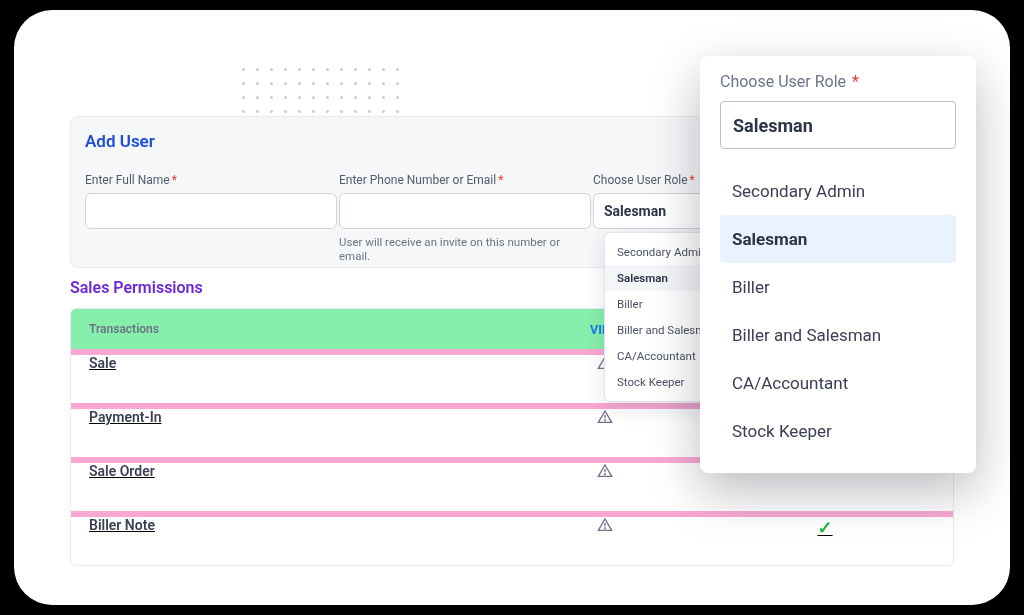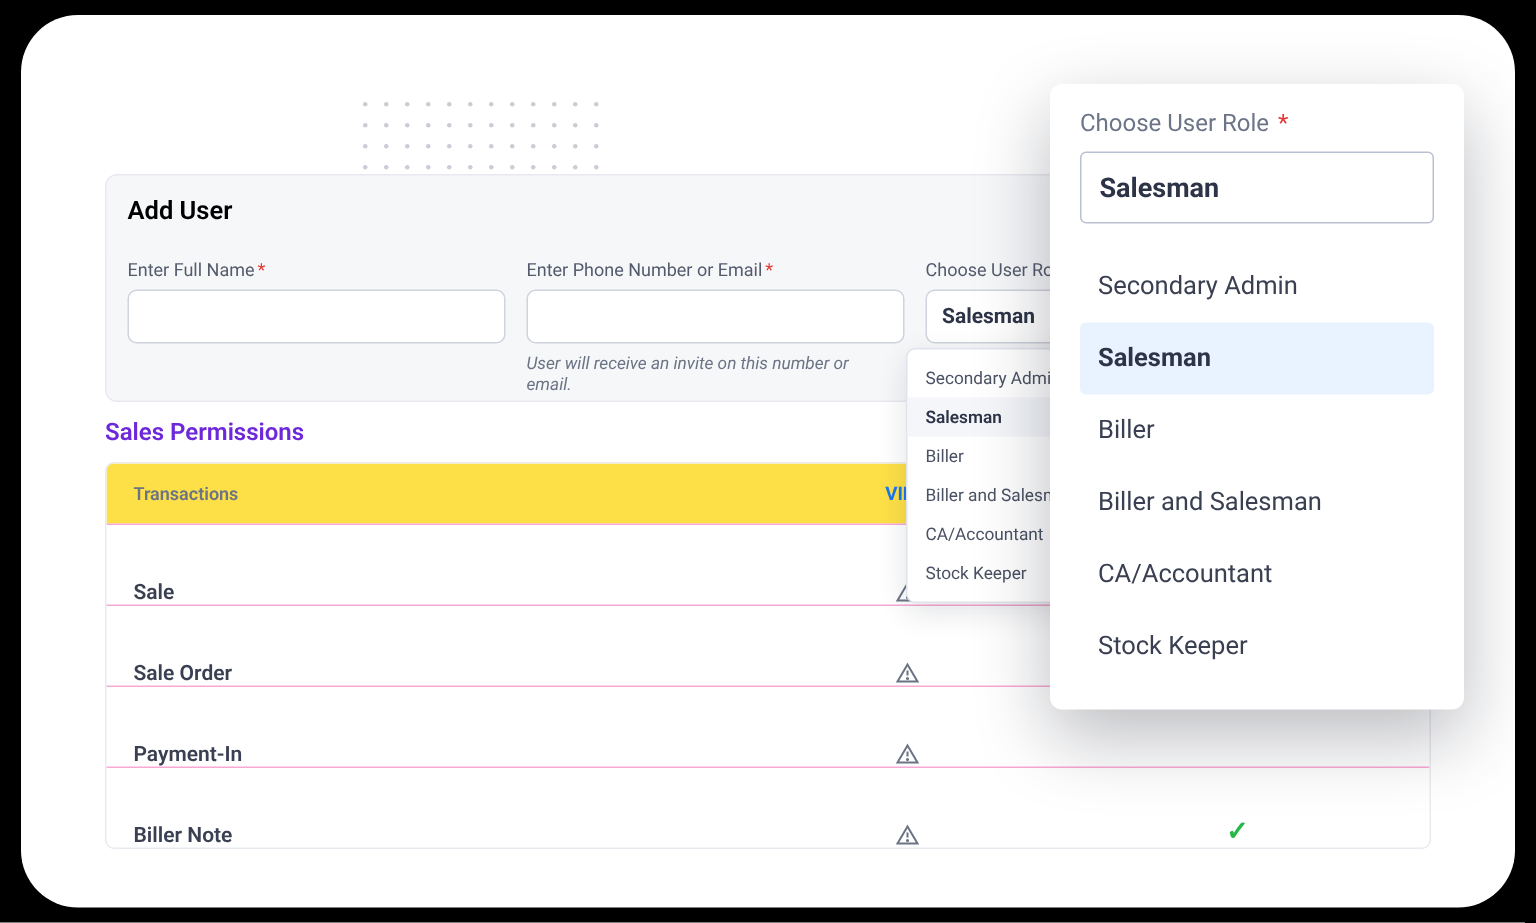--- a/index.html
+++ b/index.html
@@ -1,38 +1,38 @@
 <!DOCTYPE html>
 <html><head>
   <meta charset="utf-8">
   <style>
     * { margin:0; padding:0; box-sizing:border-box; font-family:-apple-system,BlinkMacSystemFont,"Segoe UI",Roboto,Arial,sans-serif; }
     body { background:#000; width:1024px; height:615px; overflow:hidden; position:relative; }
     .card { position:absolute; top:10px; left:14px; right:14px; bottom:10px; background:#fff; border-radius:38px; overflow:hidden; }
     .dots { position:absolute; top:58px; left:228px; display:grid; grid-template-columns:repeat(12,8px); grid-template-rows:repeat(6,8px); gap:6px 6px; }
     .dots span { width:3px; height:3px; background:#c9cdd6; border-radius:50%; }
     .section { position:absolute; left:56px; right:56px; top:106px; background:#f6f7f9; border:1px solid #e8eaef; border-radius:8px; padding:14px 14px 4px; }
-    .section-title { font-size:17px; font-weight:600; color:#000000; margin-bottom:22px; }
-    .row { display:flex; gap:14px; }
+    .section-title { font-size:17px; font-weight:600; color:#1d4ed8; margin-bottom:22px; }
+    .row { display:flex; gap:2px; }
     .fld { display:flex; flex-direction:column; }
     .fld-1 { width:252px; }
     .fld-2 { width:252px; }
     .fld-3 { width:252px; }
     .lbl { font-size:12px; color:#545b6d; margin-bottom:6px; }
     .req { color:#e53935; margin-left:2px; }
     .inp { height:36px; border:1px solid #cfd3dd; border-radius:6px; background:#fff; padding:0 10px; font-size:14px; color:#2d3447; }
-    .hint { font-size:11.5px; color:#6b7384; margin-top:6px; max-width:240px;font-style:italic; }
+    .hint { font-size:11.5px; color:#6b7384; margin-top:6px; max-width:240px; }
     .sel-display { font-weight:700; font-size:14px; color:#2d3447; }
     .perm-title { position:absolute; left:56px; top:268px; font-size:16px; font-weight:600; color:#6d28d9; }
     .table { position:absolute; left:56px; right:56px; top:298px; border:1px solid #e8eaef; border-radius:6px; overflow:hidden; background:#fff; }
-    .thead { background:#fde047; display:flex; align-items:center; height:40px; padding:0 18px; font-size:12px; color:#6b7384; font-weight:600; }
+    .thead { background:#86efac; display:flex; align-items:center; height:40px; padding:0 18px; font-size:12px; color:#6b7384; font-weight:600; }
     .th-name { flex:1; }
     .th-view { width:220px; text-align:center; color:#1976f2; font-weight:700; font-size:12.5px; }
     .th-rest { width:220px; }
-    .trow { display:flex; align-items:flex-end; height:54px; padding:0 18px; border-top:1px solid #f9a8d4; }
+    .trow { display:flex; align-items:flex-start; height:54px; padding:0 18px; border-top:6px solid #f9a8d4;text-decoration:underline; }
     .td-name { flex:1; font-size:14px; font-weight:600; color:#3a4052; }
     .td-view { width:220px; display:flex; justify-content:center; }
     .td-last { width:220px; display:flex; justify-content:center; }
     .warn { width:16px; height:16px; }
     .warn svg { width:16px; height:16px; }
     .check { color:#2ab74a; font-size:18px; font-weight:700; }
     .small-dd { position:absolute; top:222px; left:590px; width:116px; background:#fff; border:1px solid #e0e3ea; border-radius:6px; box-shadow:0 6px 20px rgba(20,24,40,.12); padding:6px 0; }
     .small-dd .opt { font-size:11.5px; color:#4b5264; padding:6px 12px; white-space:nowrap; overflow:hidden; cursor:pointer; }
     .small-dd .opt.sel { background:#f4f6fa; font-weight:600; color:#2d3447; }
     .big-panel { position:absolute; top:46px; right:34px; width:276px; background:#fff; border-radius:8px; box-shadow:0 18px 50px rgba(10,14,30,.28); padding:16px 20px 18px; }
@@ -166,32 +166,32 @@
           <div class="td-view">
             <span class="warn"><svg viewBox="0 0 24 24" fill="none" stroke="#6b7384" stroke-width="2">
                 <path d="M12 3 L22 20 L2 20 Z"></path>
                 <line x1="12" y1="9" x2="12" y2="14"></line>
                 <circle cx="12" cy="17" r="0.6" fill="#6b7384"></circle>
               </svg></span>
           </div>
           <div class="td-last"></div>
         </div>
         <div class="trow">
+          <div class="td-name">Payment-In</div>
+          <div class="td-view">
+            <span class="warn"><svg viewBox="0 0 24 24" fill="none" stroke="#6b7384" stroke-width="2">
+                <path d="M12 3 L22 20 L2 20 Z"></path>
+                <line x1="12" y1="9" x2="12" y2="14"></line>
+                <circle cx="12" cy="17" r="0.6" fill="#6b7384"></circle>
+              </svg></span>
+          </div>
+          <div class="td-last"></div>
+        </div>
+        <div class="trow">
           <div class="td-name">Sale Order</div>
-          <div class="td-view">
-            <span class="warn"><svg viewBox="0 0 24 24" fill="none" stroke="#6b7384" stroke-width="2">
-                <path d="M12 3 L22 20 L2 20 Z"></path>
-                <line x1="12" y1="9" x2="12" y2="14"></line>
-                <circle cx="12" cy="17" r="0.6" fill="#6b7384"></circle>
-              </svg></span>
-          </div>
-          <div class="td-last"></div>
-        </div>
-        <div class="trow">
-          <div class="td-name">Payment-In</div>
           <div class="td-view">
             <span class="warn"><svg viewBox="0 0 24 24" fill="none" stroke="#6b7384" stroke-width="2">
                 <path d="M12 3 L22 20 L2 20 Z"></path>
                 <line x1="12" y1="9" x2="12" y2="14"></line>
                 <circle cx="12" cy="17" r="0.6" fill="#6b7384"></circle>
               </svg></span>
           </div>
           <div class="td-last"></div>
         </div>
         <div class="trow">

